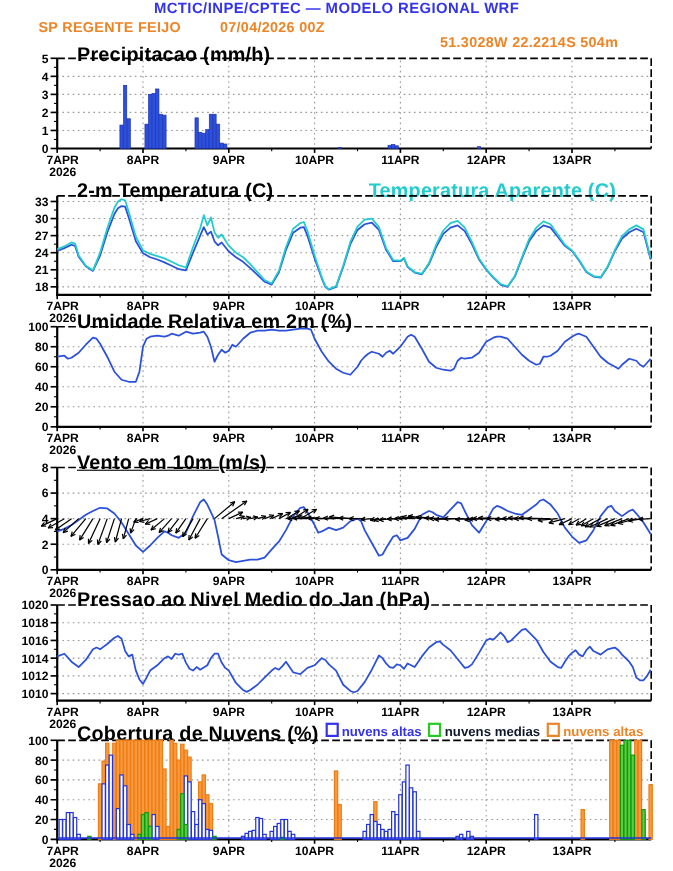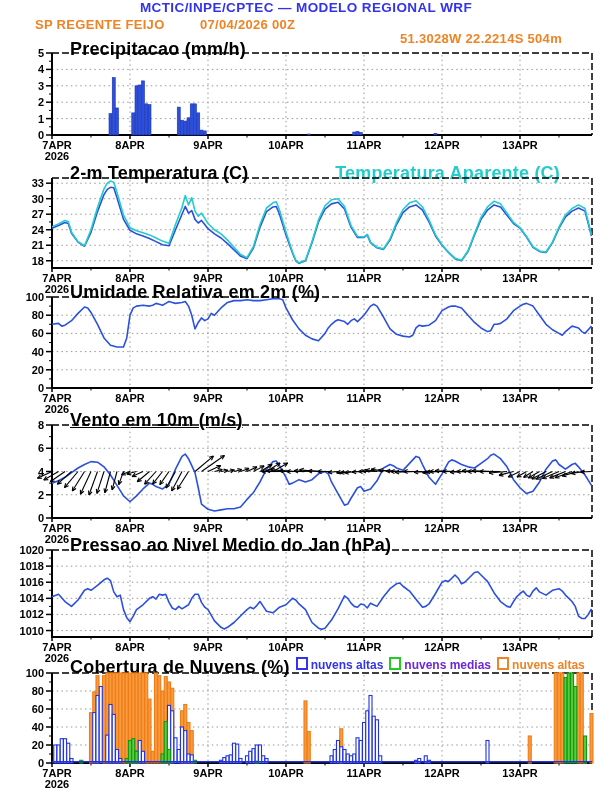--- a/index.html
+++ b/index.html
@@ -2,21 +2,21 @@
 <html><head>
 <meta charset="utf-8">
 <style>
   html,body{margin:0;padding:0;background:#ffffff;}
   #page{position:relative;width:612px;height:792px;background:#fff;overflow:hidden;
         font-family:"Liberation Sans","DejaVu Sans",sans-serif;}
   .abs{position:absolute;white-space:nowrap;}
   .blue{color:#3333ee;}
   .orange{color:#ee8425;}
   .cyan{color:#22cccc;}
-  .green{color:#6d28d9;}
+  .green{color:#0f172a;}
   .hdr{font-size:13.5px;font-weight:bold;letter-spacing:.4px;}
   .sub{font-size:13px;font-weight:bold;letter-spacing:.3px;}
   .ptitle{font-size:18px;font-weight:bold;letter-spacing:.2px;color:#000;}
   .legend-row{display:flex;align-items:flex-start;gap:6px;font-size:12px;font-weight:bold;}
   .lg-sq{display:inline-block;width:8px;height:9px;background:#fff;border:2px solid;margin-right:3px;vertical-align:-1px;}
   svg{position:absolute;left:0;top:0;}
 </style>
 </head>
 <body>
 

